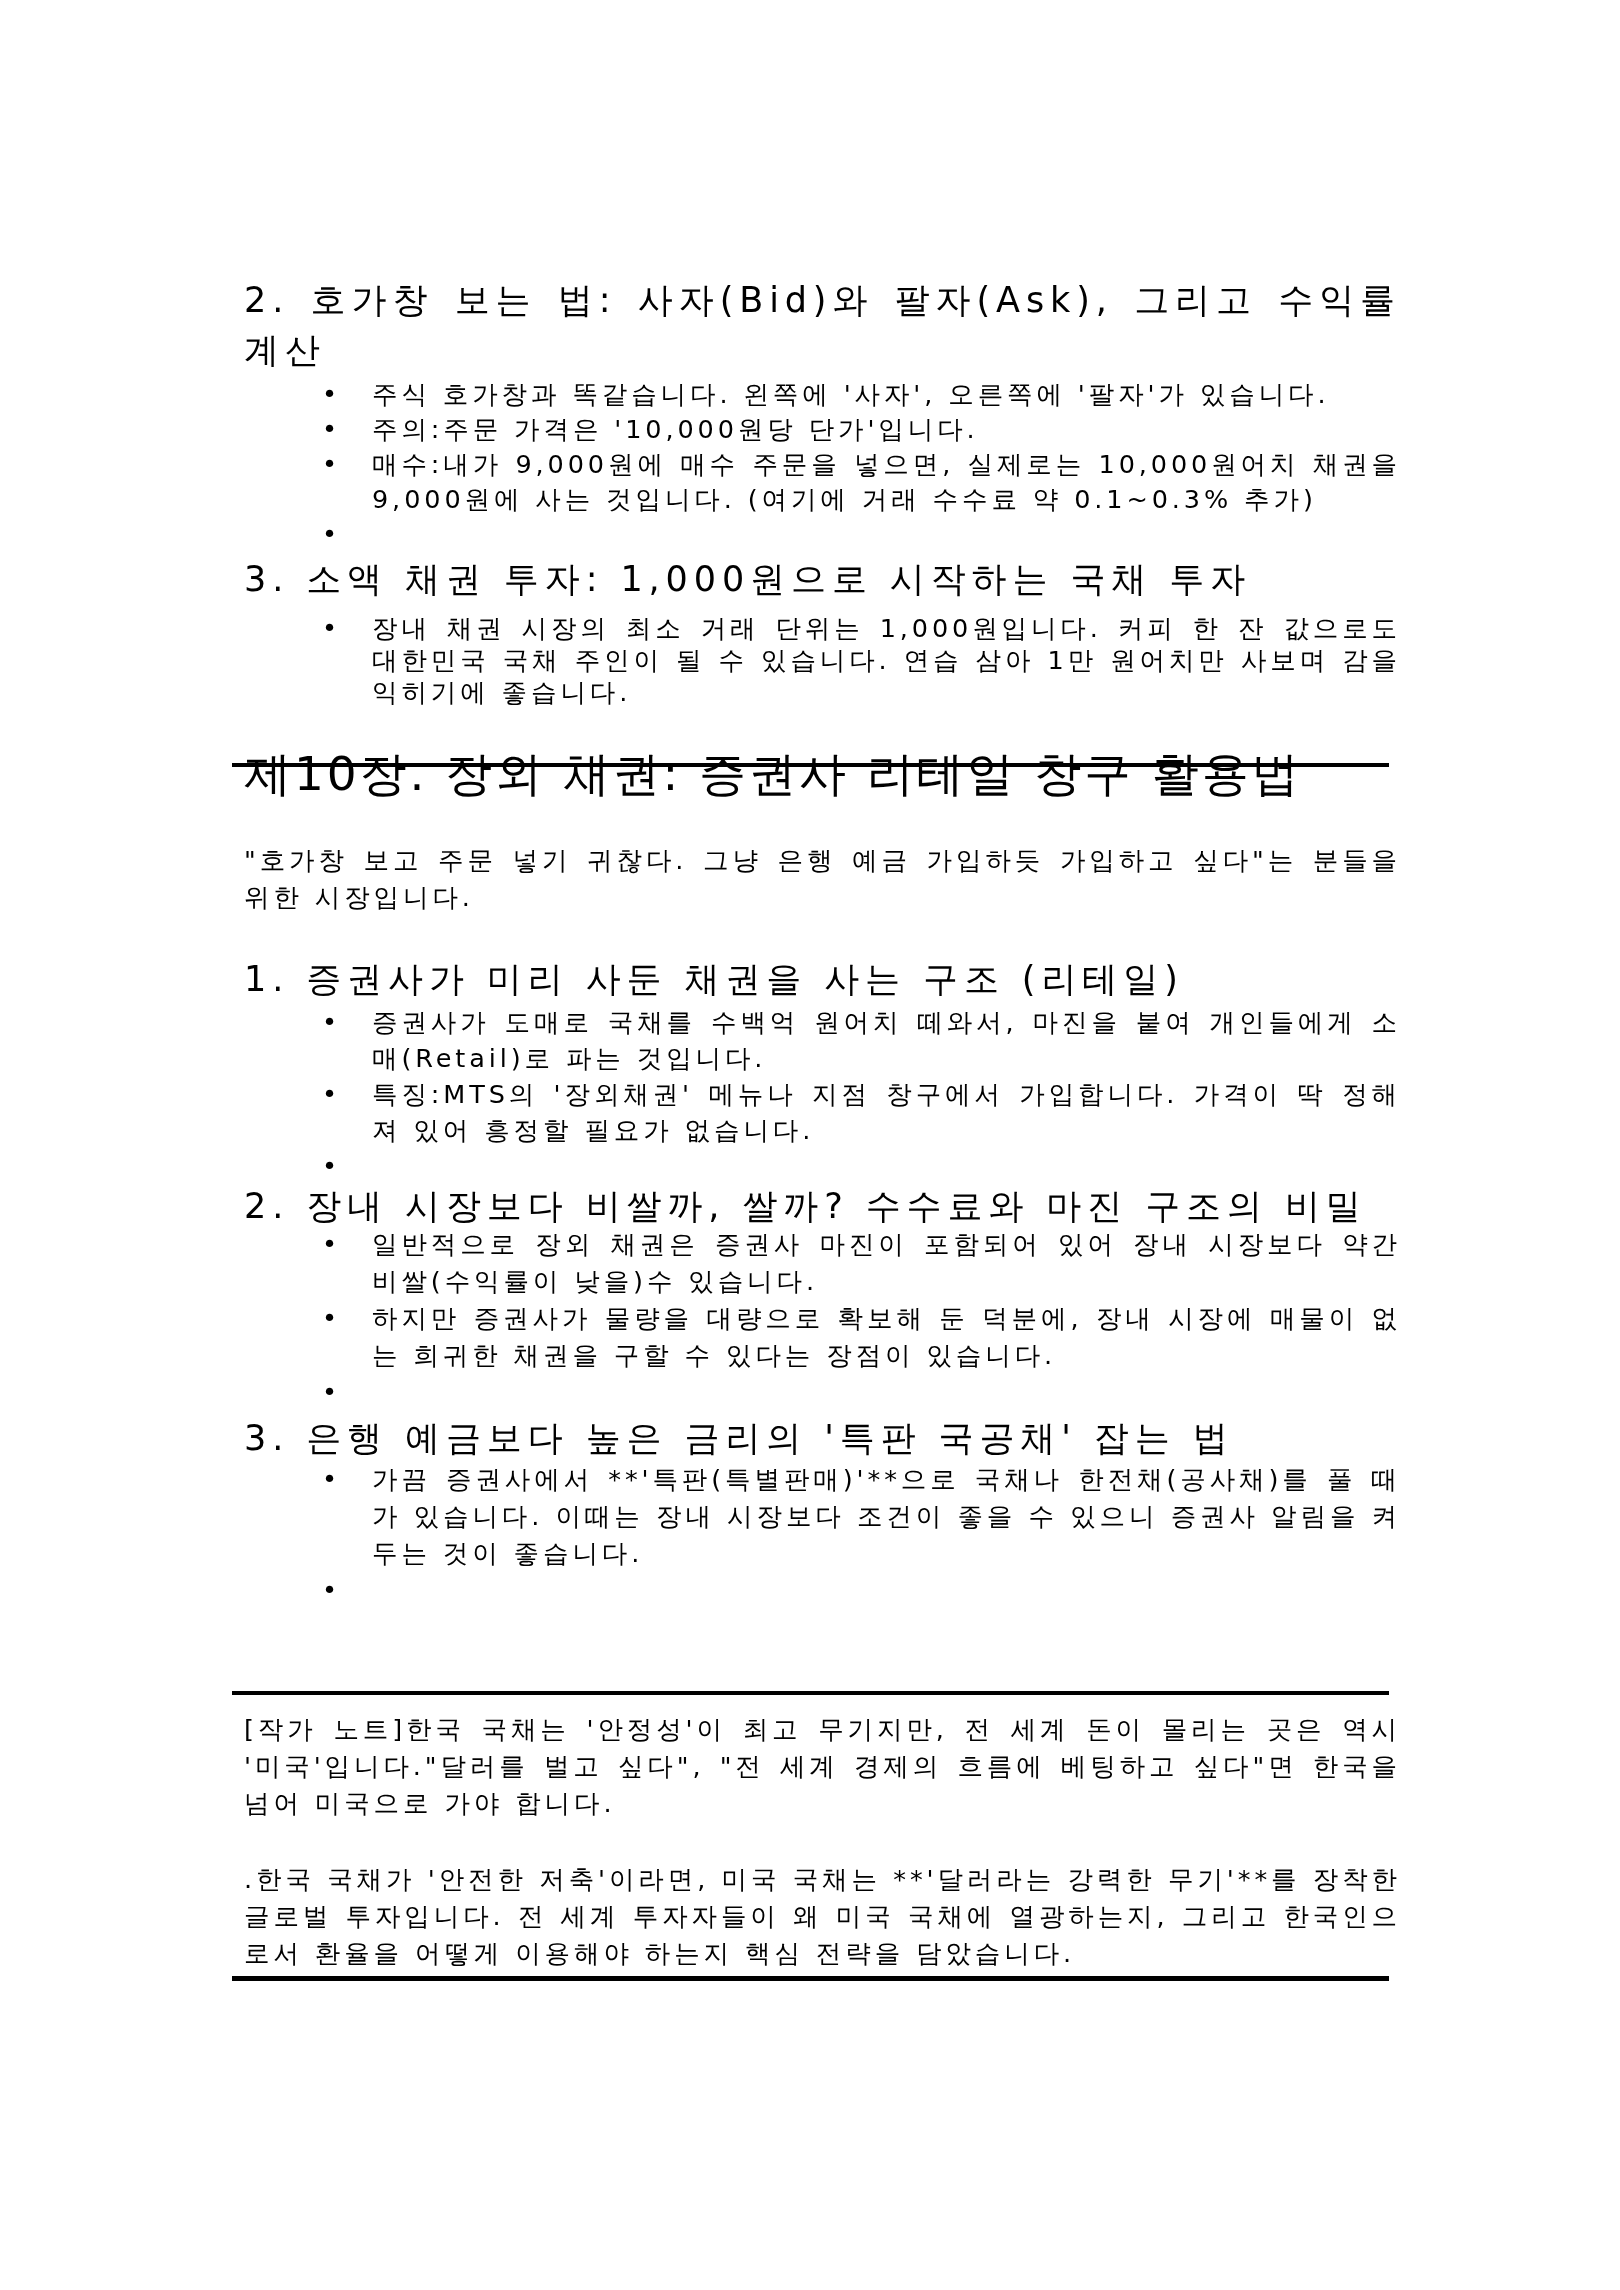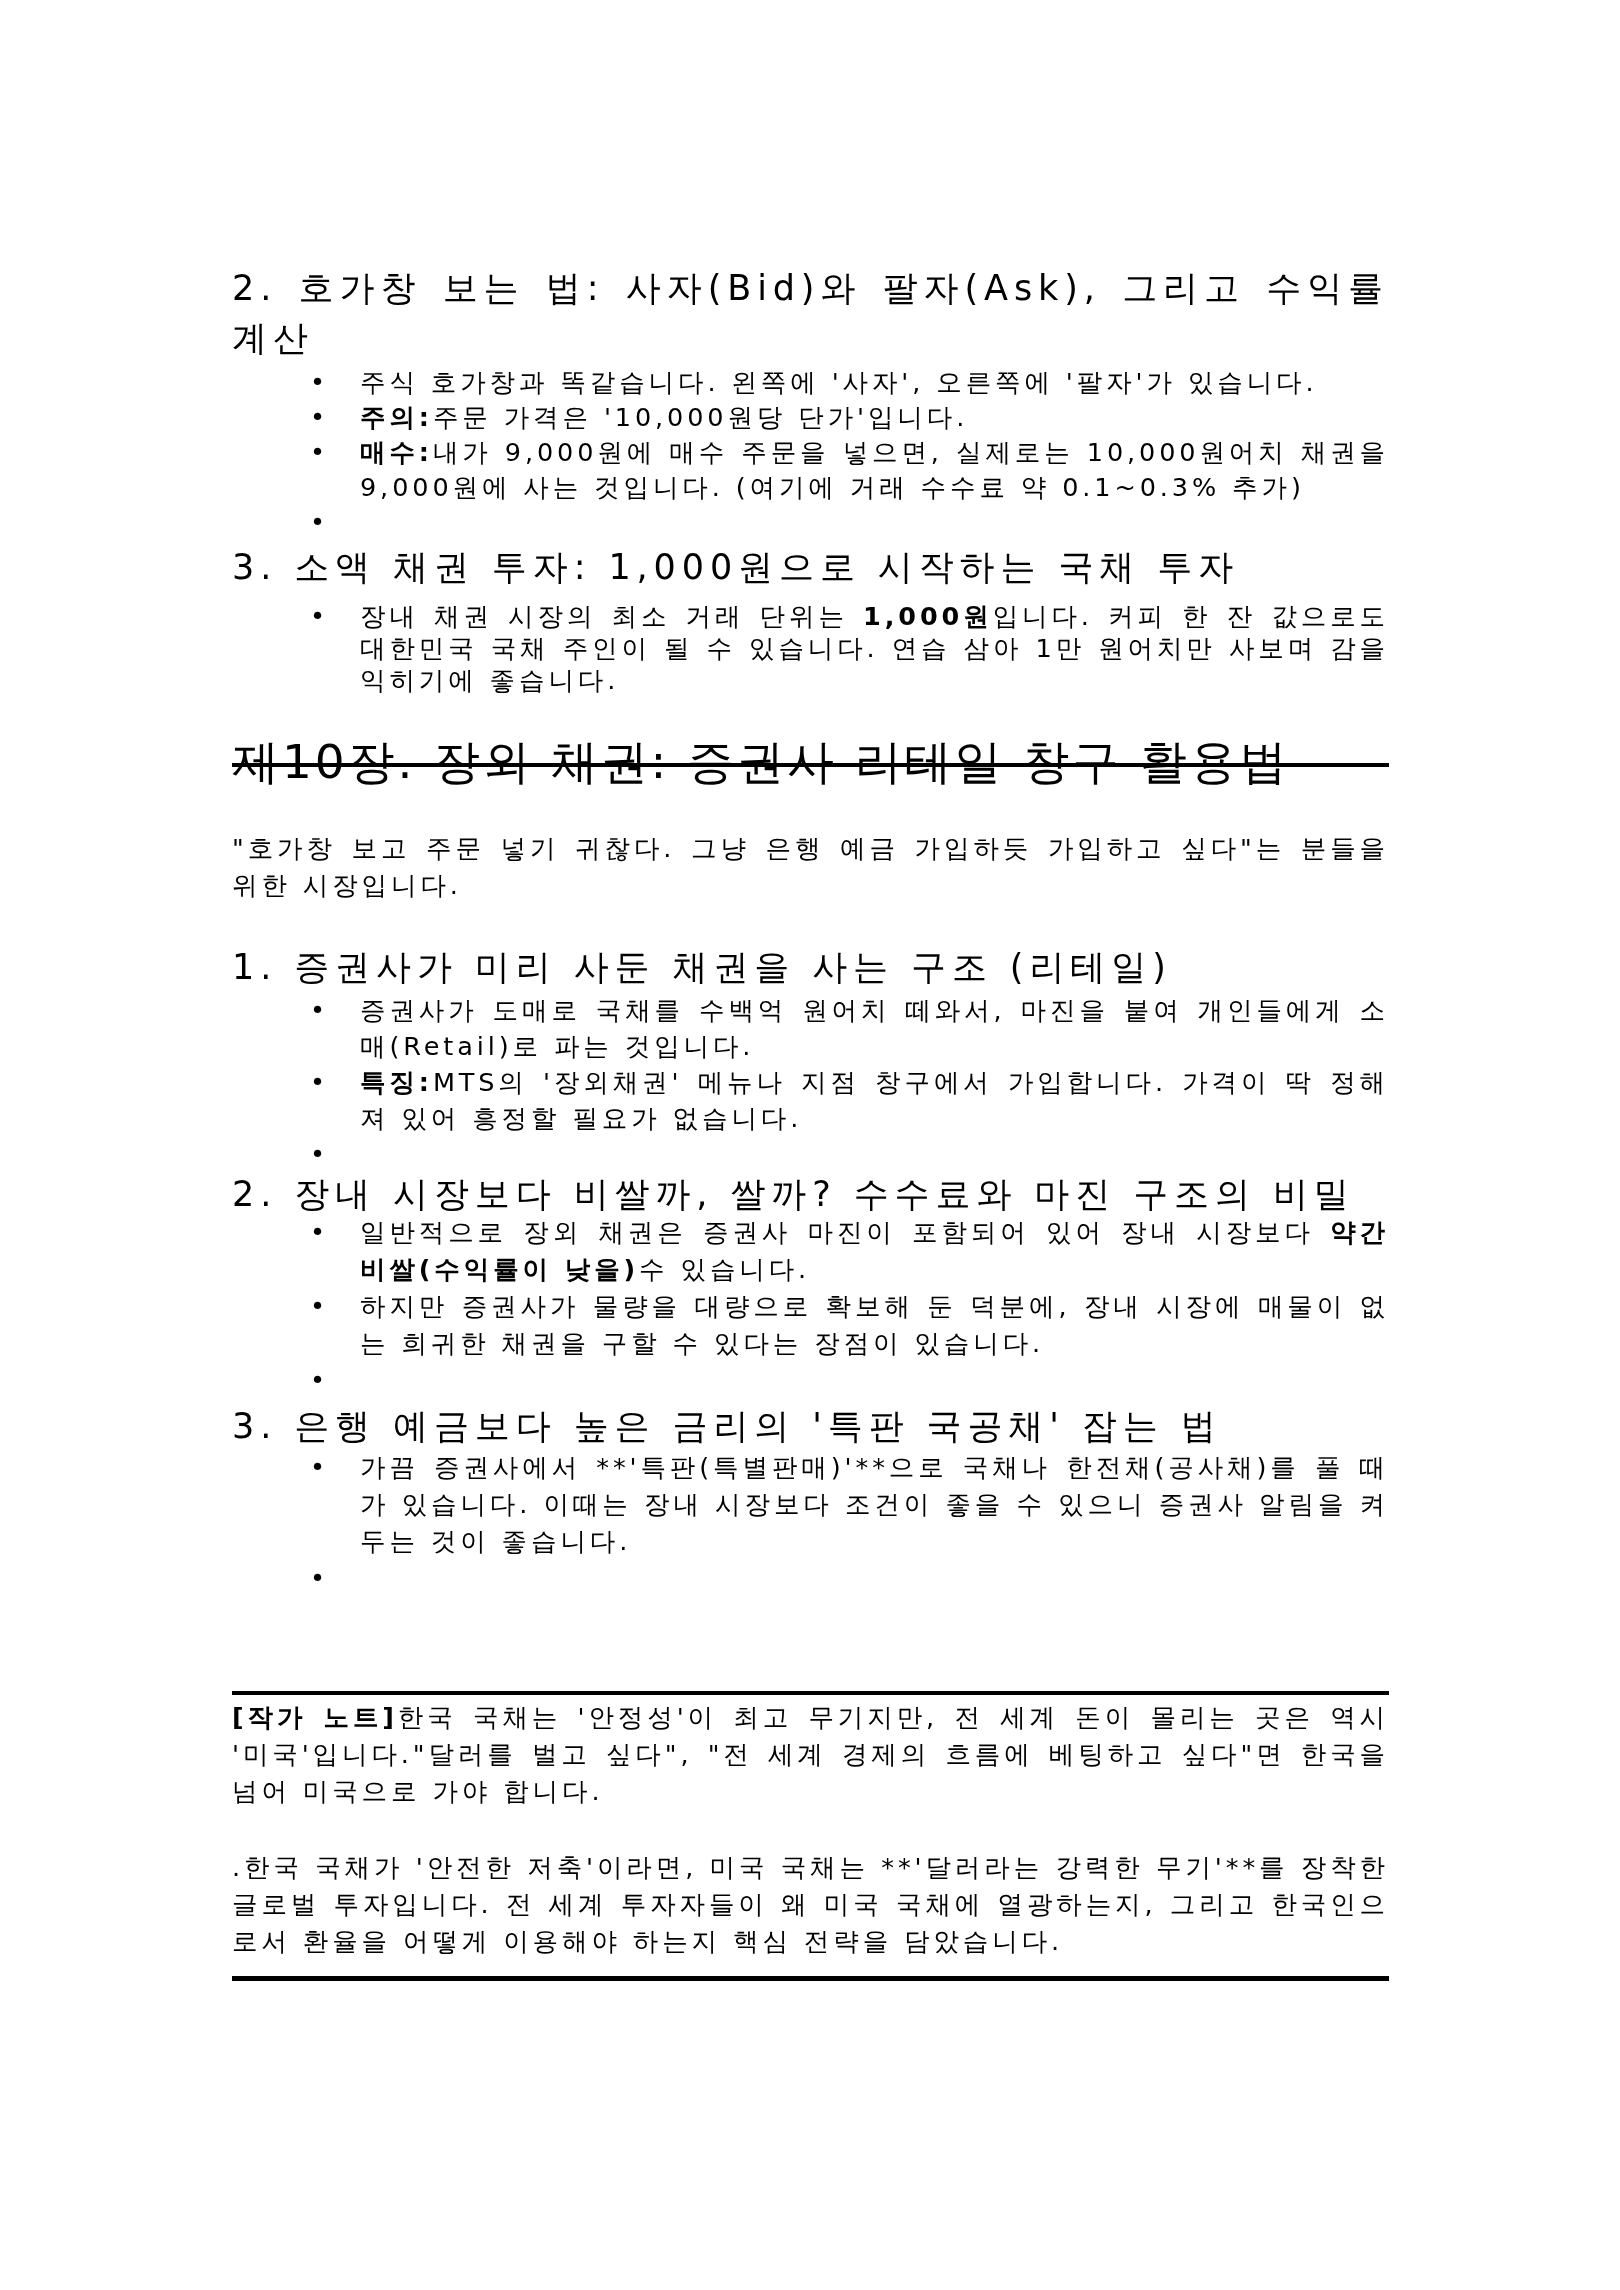--- a/index.html
+++ b/index.html
@@ -5,21 +5,21 @@
   html, body { margin: 0; padding: 0; background: #ffffff; }
   .page {
     position: relative;
     width: 1620px;
     height: 2291px;
     background: #ffffff;
     color: #000000;
     font-family: "DejaVu Sans", "Liberation Sans", sans-serif;
     overflow: hidden;
   }
-  .blk { position: absolute; left: 232px; width: 1157px; margin: 0; }
+  .blk { position: absolute; left: 232px; width: 1157px; margin: 12px; }
   .h2 {
     font-size: 35px;
     line-height: 49px;
     letter-spacing: 5.9px;
     font-weight: normal;
     text-align: justify;
     white-space: normal;
   }
   .h1 {
     font-size: 47px;
@@ -38,21 +38,21 @@
     position: relative;
     padding-left: 128px;
     min-height: 1em;
   }
   .marker {
     position: absolute;
     left: 78px;
     top: 0;
     letter-spacing: 0;
   }
-  .b { font-weight: bold; }
+  .b { font-weight: normal; }
   .rule {
     position: absolute;
     left: 232px;
     width: 1157px;
     background: #000000;
   }
 </style>
 </head>
 <body>
 

